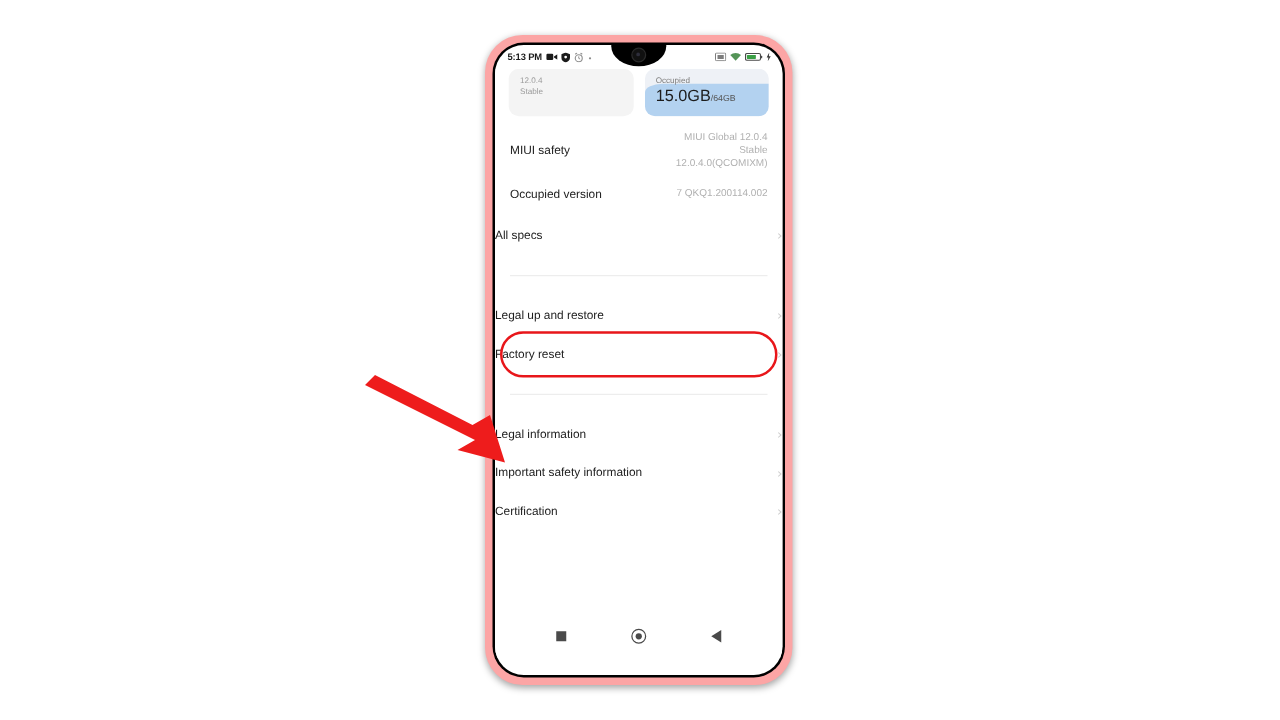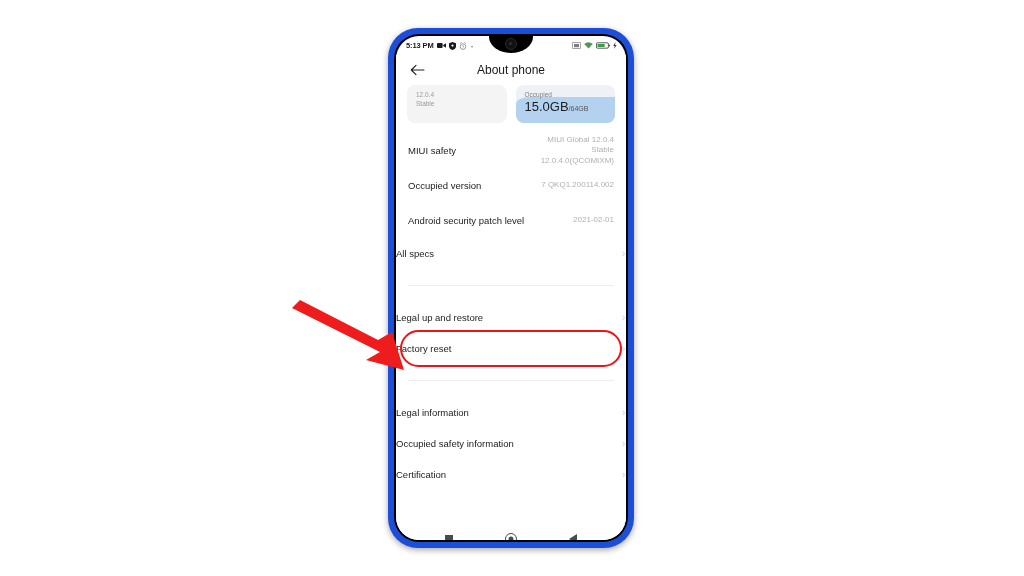--- a/index.html
+++ b/index.html
@@ -15,21 +15,21 @@
     font-family: "Liberation Sans", sans-serif;
   }
 
   
   #phone-frame {
     position: absolute;
     left: 388px;
     top: 28px;
     width: 246px;
     height: 520px;
-    background: #1d4ed8;
+    background: #fca5a5;
     border-radius: 30px;
     box-shadow: 0 2px 6px rgba(0,0,0,0.35);
   }
   #phone-bezel {
     position: absolute;
     left: 6px;
     top: 6px;
     width: 234px;
     height: 508px;
     background: #000;
@@ -377,28 +377,20 @@
             <rect x="1.5" y="1.9" width="7.2" height="3.2" rx="0.5" fill="#3a9f45"></rect>
             <rect x="12.8" y="2.5" width="1.1" height="2" rx="0.4" fill="#4a4a4a"></rect>
           </svg>
 
           <svg class="sbi" width="4" height="7" viewBox="0 0 4 7">
             <path d="M2.4 0 L0.3 3.9 L1.7 3.9 L1.2 7 L3.6 2.9 L2.1 2.9 Z" fill="#3a3a3a"></path>
           </svg>
         </div>
       </div>
 
-      <div id="app-bar">
-        <div id="back-button">
-          <svg width="15" height="12" viewBox="0 0 15 12">
-            <path d="M14 6 L1.5 6 M6 1.3 L1.3 6 L6 10.7" stroke="#1f1f1f" stroke-width="1.15" fill="none" stroke-linecap="round" stroke-linejoin="round"></path>
-          </svg>
-        </div>
-        <div id="page-title">About phone</div>
-      </div>
 
       <div id="content">
 
         <div id="cards-row">
           <div class="info-card" id="version-card">
             <div class="card-inner">
               <div class="card-small">12.0.4</div>
               <div class="card-small">Stable</div>
             </div>
           </div>
@@ -418,24 +410,20 @@
           <span class="info-value" style="white-space:pre-line">MIUI Global 12.0.4
 Stable
 12.0.4.0(QCOMIXM)</span>
         </div>
 
         <div class="info-row">
           <span class="info-label">Occupied version</span>
           <span class="info-value">7 QKQ1.200114.002</span>
         </div>
 
-        <div class="info-row">
-          <span class="info-label">Android security patch level</span>
-          <span class="info-value">2021-02-01</span>
-        </div>
 
         <div class="nav-row">
           <span class="nav-label">All specs</span>
           <span class="chev">›</span>
         </div>
 
         <div class="gap-md"></div>
         <div class="divider"></div>
         <div class="gap-md"></div>
 
@@ -452,21 +440,21 @@
 
         <div class="gap-md"></div>
         <div class="divider"></div>
         <div class="gap-md"></div>
 
         <div class="nav-row">
           <span class="nav-label">Legal information</span>
           <span class="chev">›</span>
         </div>
         <div class="nav-row">
-          <span class="nav-label">Occupied safety information</span>
+          <span class="nav-label">Important safety information</span>
           <span class="chev">›</span>
         </div>
         <div class="nav-row">
           <span class="nav-label">Certification</span>
           <span class="chev">›</span>
         </div>
 
       </div>
 
       <div id="nav-bar">

